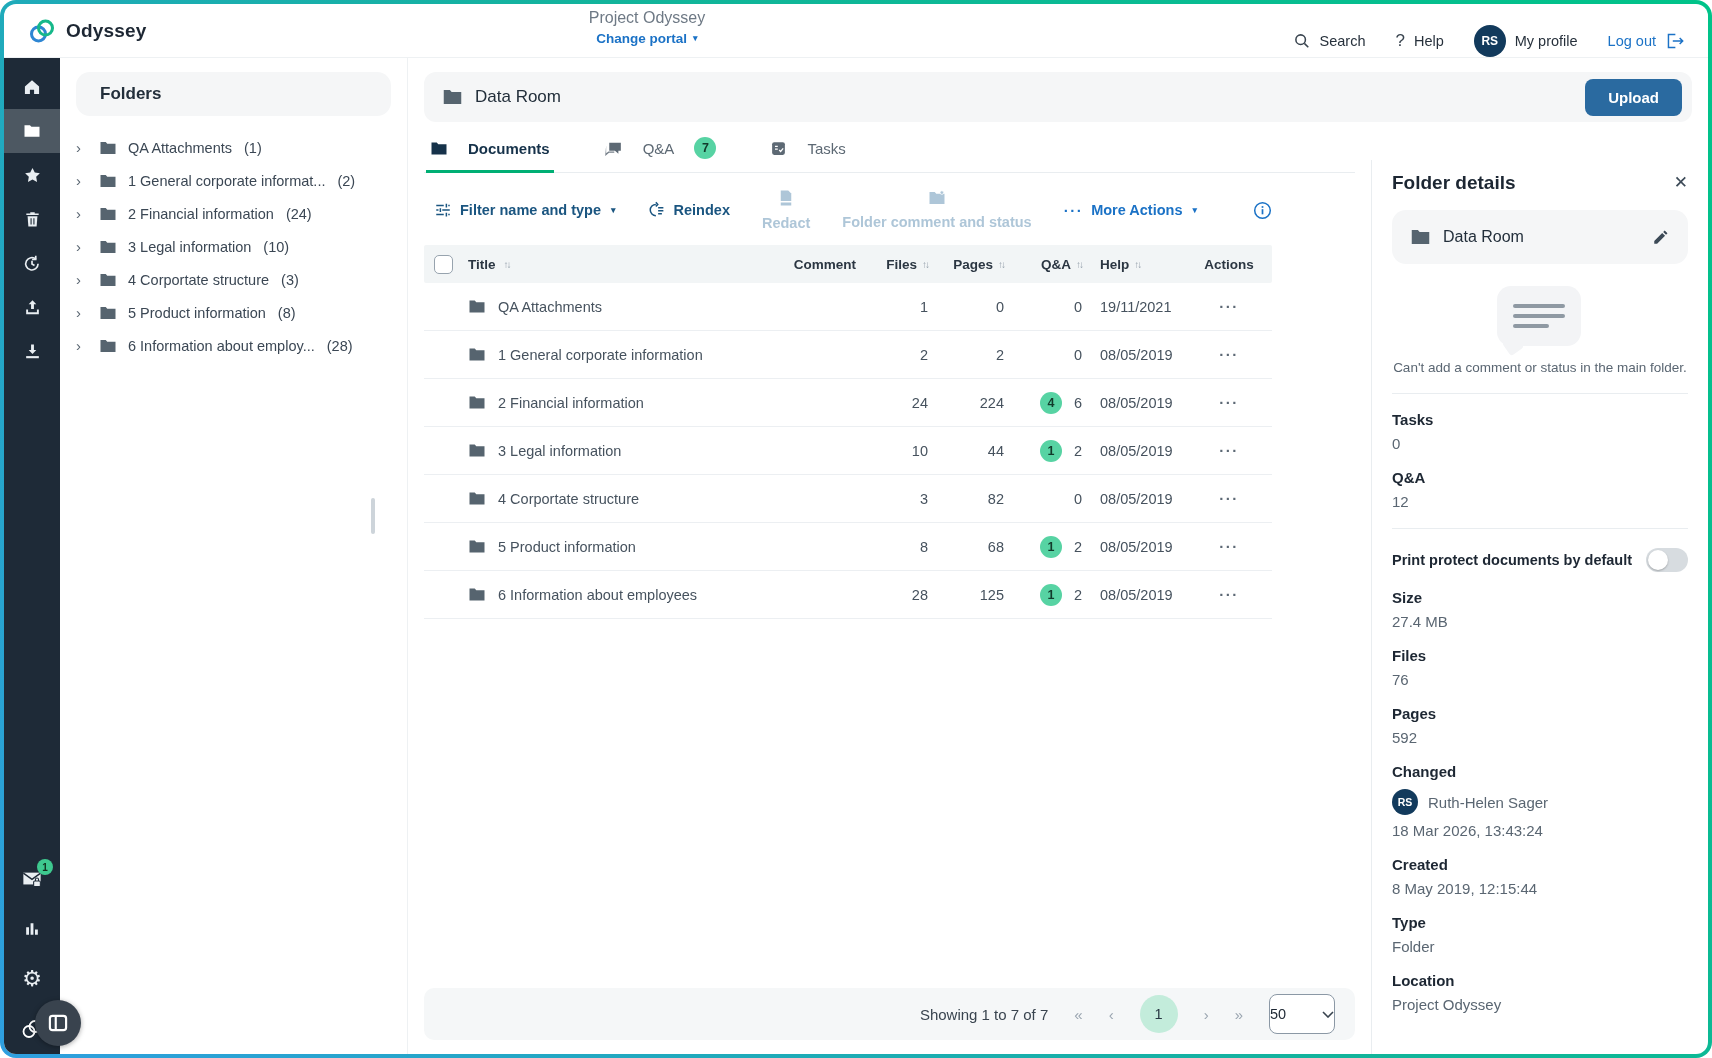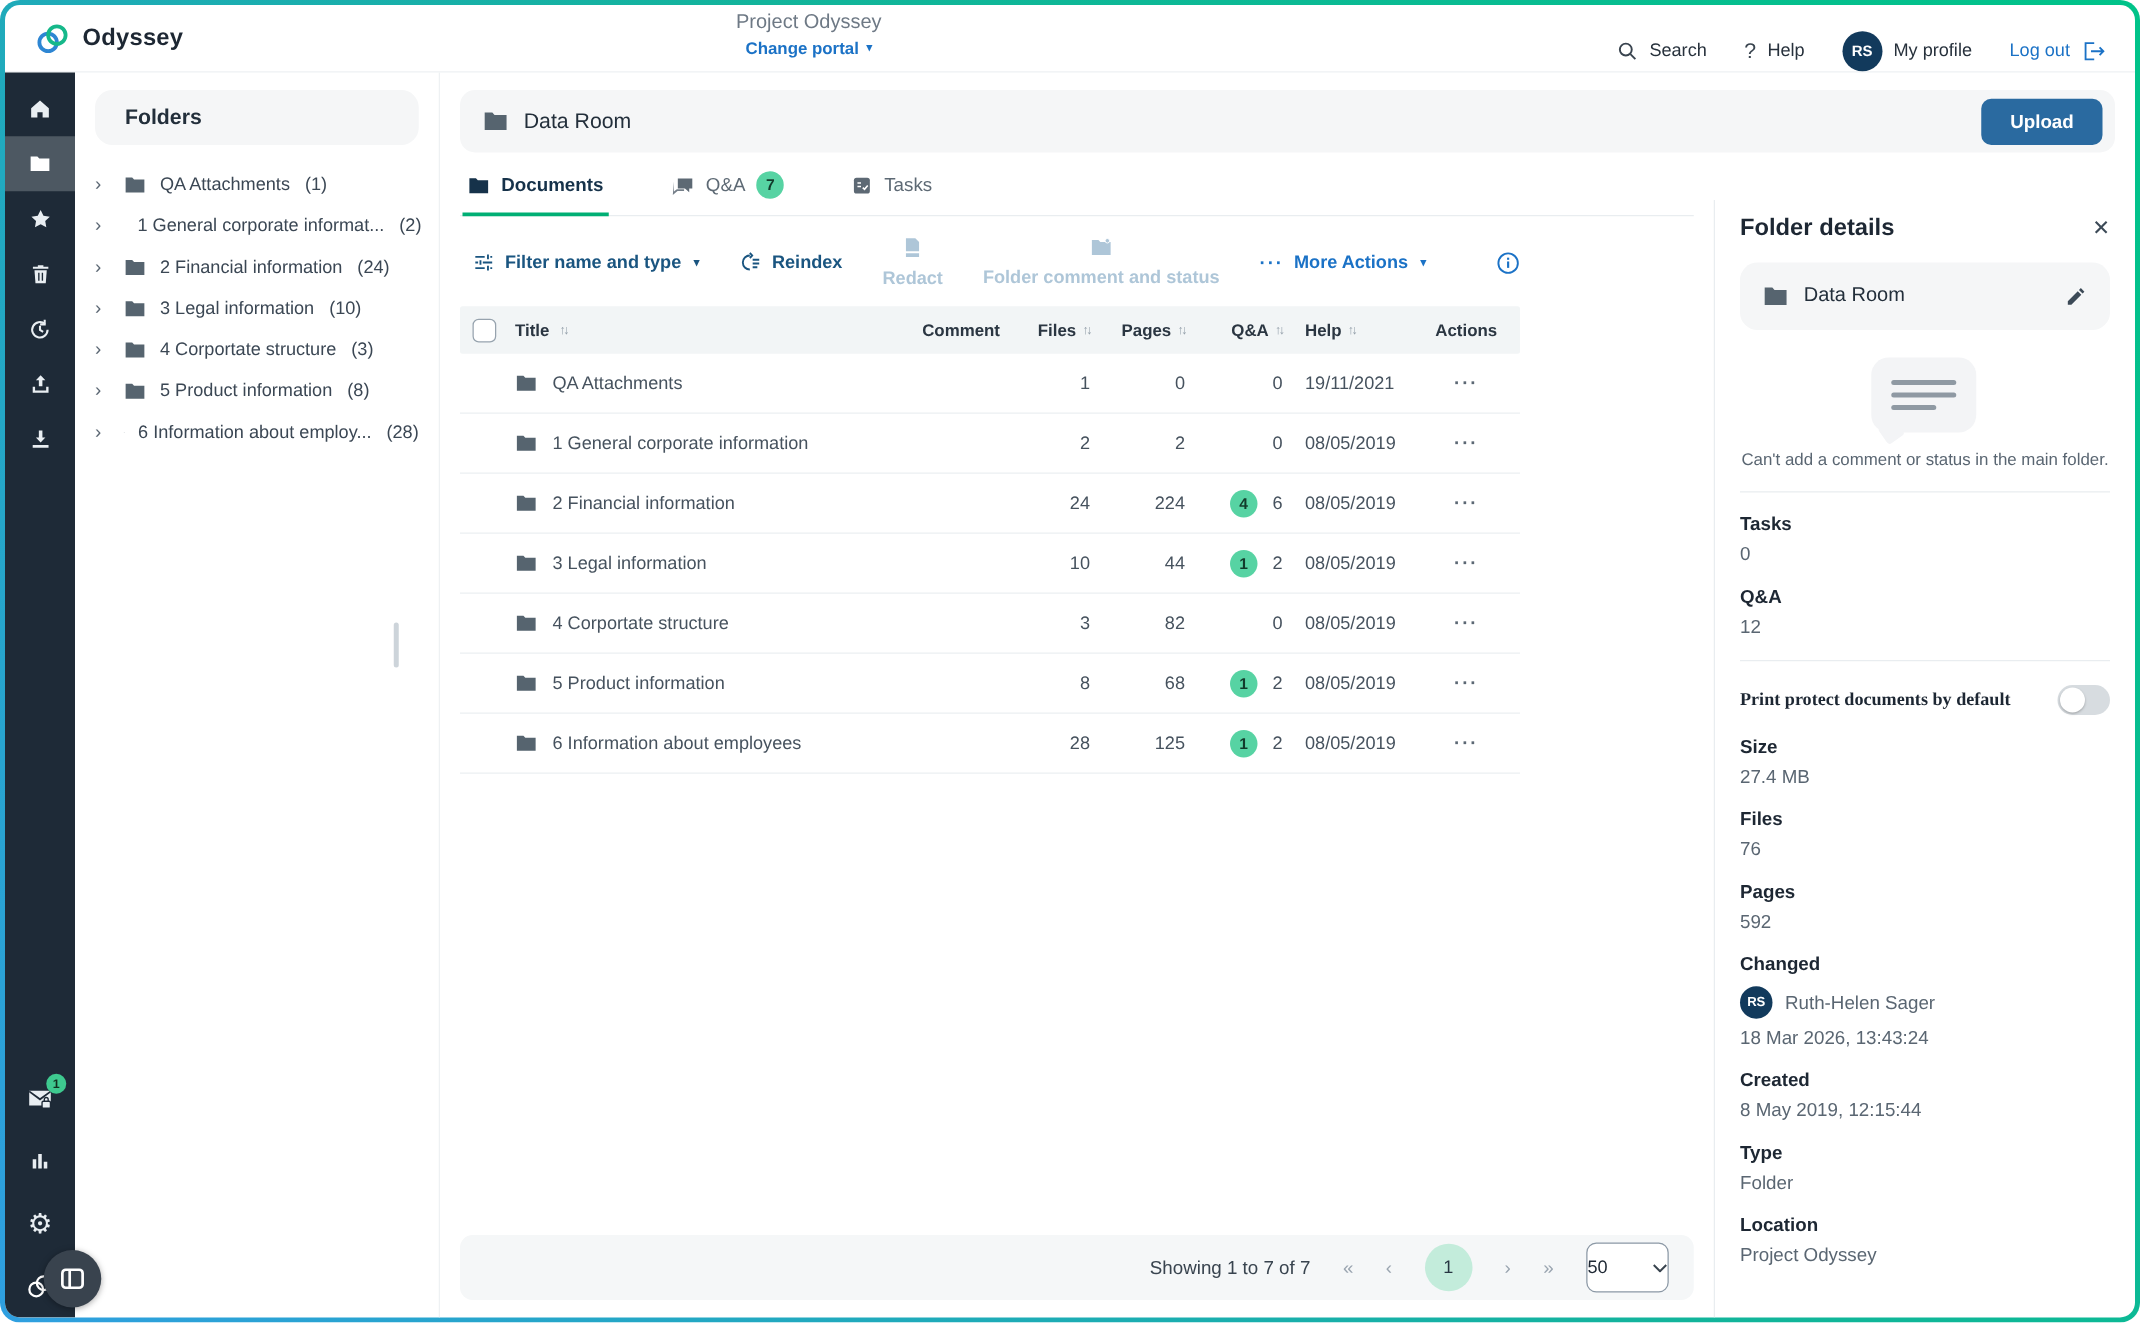--- a/index.html
+++ b/index.html
@@ -40,21 +40,21 @@
   .rail-spacer { flex:1; }
   .rail-bottom .rail-item { height:50px; }
   .rail-badge { position:absolute; top:5px; right:7px; width:16px; height:16px; border-radius:50%;
                 background:#3ec98f; color:#12301f; font-size:10px; font-weight:bold;
                 display:flex; align-items:center; justify-content:center; }
   .panel-toggle { position:absolute; left:31px; top:942px; width:46px; height:46px; border-radius:50%;
                   background:#39434e; display:flex; align-items:center; justify-content:center;
                   z-index:6; box-shadow:0 1px 5px rgba(0,0,0,.35); cursor:pointer; }
 
   
-  .folders { width:292px; flex:none; border-right:1px solid #eef1f3; padding:14px 16px 0 16px; position:relative; }
+  .folders { width:348px; flex:none; border-right:1px solid #eef1f3; padding:14px 16px 0 16px; position:relative; }
   .folders-head { background:#f5f6f7; border-radius:14px; height:44px; display:flex; align-items:center;
                   padding:0 24px; font-size:17px; font-weight:bold; color:#232f3b; }
   .tree { margin-top:15px; }
   .tree-item { display:flex; align-items:center; gap:11px; height:33px; font-size:14.5px;
                color:#3b4754; cursor:pointer; }
   .tree-chevron { color:#5a6672; font-size:15px; width:12px; flex:none; }
   .tree-label { white-space:nowrap; }
   .tree-count { margin-left:1px; }
   .fscroll { position:absolute; right:32px; top:440px; width:4px; height:36px; background:#cdd4da; border-radius:2px; }
 
@@ -63,21 +63,21 @@
   .folder-header { margin:14px 16px 0 16px; background:#f5f6f7; border-radius:12px; height:50px;
                    display:flex; align-items:center; padding:0 10px 0 18px; }
   .fh-left { display:flex; align-items:center; gap:12px; font-size:17px; color:#232f3b; }
   .upload-btn { margin-left:auto; background:#2a6aa0; color:#fff; font-weight:bold; font-size:15px;
                 border:none; border-radius:8px; padding:10px 23px; cursor:pointer; }
 
   .lower-row { flex:1; display:flex; min-height:0; }
   .main { flex:1; display:flex; flex-direction:column; min-width:0; padding:0 16px 14px 16px; }
 
   .tabs { display:flex; gap:46px; margin-top:4px; border-bottom:1px solid #e9edf0; padding-left:2px; }
-  .tab { display:flex; align-items:center; gap:9px; padding:11px 4px 11px 4px; font-size:15px;
+  .tab { display:flex; align-items:center; gap:20px; padding:11px 4px 11px 4px; font-size:15px;
          color:#5d6974; cursor:pointer; margin-bottom:-1px; border-bottom:3px solid transparent;text-align:center; }
   .tab.active { color:#16324a; font-weight:bold; border-bottom-color:#00af74; }
   .tab-badge { background:#57d3a3; color:#123b2b; font-weight:bold; width:22px; height:22px; border-radius:50%;
                display:flex; align-items:center; justify-content:center; font-size:12.5px; }
 
   .table-zone { width:848px; max-width:100%; }
   .toolbar { display:flex; align-items:center; gap:32px; padding:16px 0 14px 10px; }
   .tool { display:flex; align-items:center; gap:8px; font-size:14.5px; font-weight:bold;
           color:#1a5580; cursor:pointer; white-space:nowrap; }
   .tool.bright { color:#1b72c6; }
@@ -128,21 +128,21 @@
             flex-direction:column; justify-content:center; gap:6px; padding-left:16px; }
   .bubble span { display:block; height:4px; border-radius:2px; background:#8f99a3; }
   .bl1 { width:52px; } .bl2 { width:52px; } .bl3 { width:36px; }
   .tail { position:absolute; left:8px; bottom:-7px; width:16px; height:16px; background:#f3f4f6;
           transform:rotate(55deg); border-radius:3px; }
   .illus-caption { text-align:center; font-size:13.5px; color:#5a6672; margin-top:14px; }
   .ddivider { border-top:1px solid #e9edf0; margin-top:18px; }
   .dlabel { font-weight:bold; font-size:15px; color:#1d2733; margin-top:17px; }
   .dvalue { font-size:15px; color:#5a6672; margin-top:7px; }
   .pp-row { display:flex; align-items:center; justify-content:space-between; margin-top:19px; }
-  .pp-label { font-weight:bold; font-size:14.5px; color:#1d2733;font-family:Liberation Serif, serif; }
+  .pp-label { font-weight:bold; font-size:14.5px; color:#1d2733; }
   .toggle { width:42px; height:24px; border-radius:12px; background:#d7dce0; position:relative; cursor:pointer; flex:none; }
   .toggle-knob { position:absolute; left:2px; top:2px; width:20px; height:20px; border-radius:50%;
                  background:#fff; box-shadow:0 1px 2px rgba(0,0,0,.25); }
   .changed-row { display:flex; align-items:center; gap:10px; margin-top:9px; font-size:15px; color:#5a6672; }
   .avatar-sm { width:26px; height:26px; font-size:10.5px; flex:none; }
 
   .ic { display:block; }
 </style>
 </head>
 <body>

